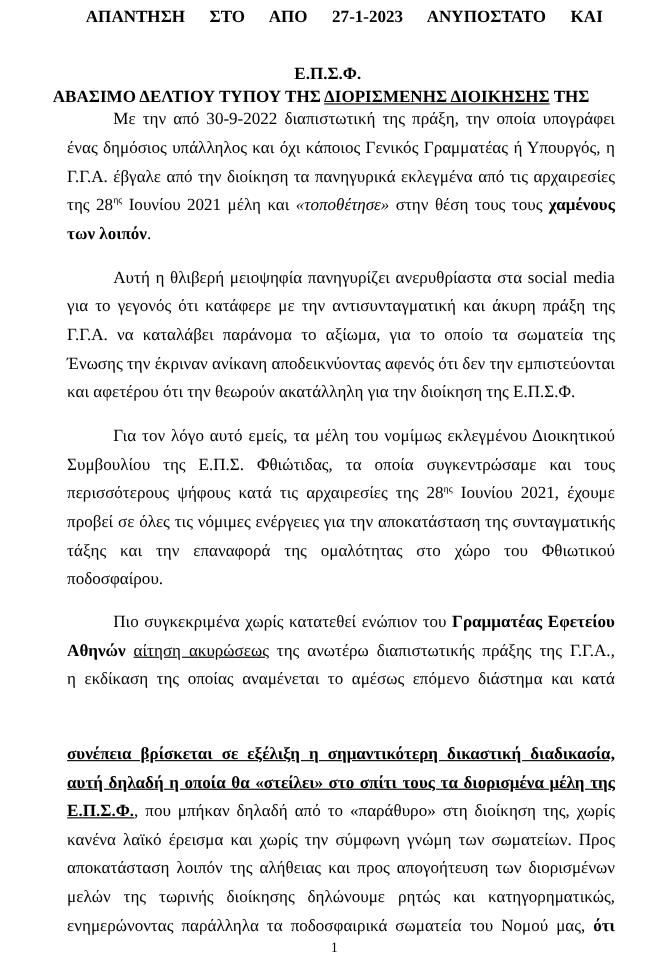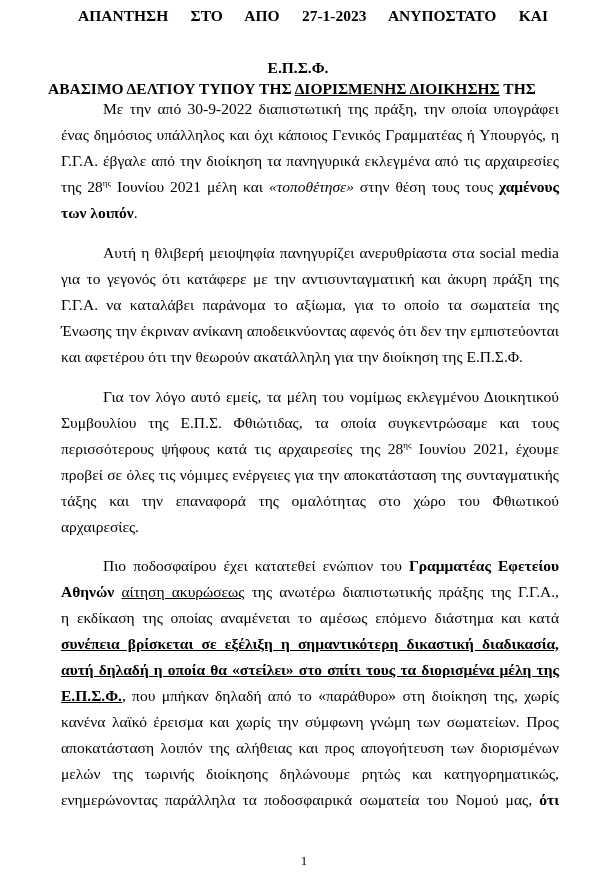--- a/index.html
+++ b/index.html
@@ -55,28 +55,28 @@
     <span class="ln" style="white-space: nowrap; display: block;"><span style="white-space: nowrap; letter-spacing: -0.00570101px;">Ένωσης την έκριναν ανίκανη αποδεικνύοντας αφενός ότι δεν την εμπιστεύονται</span></span>
     <span class="ln last">και αφετέρου ότι την θεωρούν ακατάλληλη για την διοίκηση της Ε.Π.Σ.Φ.</span>
   </div>
 
   <div class="para" style="top:384px;">
     <span class="ln ind" style="white-space: nowrap; display: block;"><span style="white-space: nowrap;">Για τον λόγο αυτό εμείς, τα μέλη του νομίμως εκλεγμένου Διοικητικού</span></span>
     <span class="ln" style="white-space: nowrap; display: block;"><span style="white-space: nowrap;">Συμβουλίου της Ε.Π.Σ. Φθιώτιδας, τα οποία συγκεντρώσαμε και τους</span></span>
     <span class="ln" style="white-space: nowrap; display: block;"><span style="white-space: nowrap; letter-spacing: -0.00022007px;"><span>περισσότερους ψήφους κατά τις αρχαιρεσίες της 28</span><sup>ης</sup><span> Ιουνίου 2021, έχουμε</span></span></span>
     <span class="ln" style="white-space: nowrap; display: block;"><span style="white-space: nowrap;">προβεί σε όλες τις νόμιμες ενέργειες για την αποκατάσταση της συνταγματικής</span></span>
     <span class="ln" style="white-space: nowrap; display: block;"><span style="white-space: nowrap;">τάξης και την επαναφορά της ομαλότητας στο χώρο του Φθιωτικού</span></span>
-    <span class="ln last">αρχαιρεσίες.</span>
+    <span class="ln last">ποδοσφαίρου.</span>
   </div>
 
   <div class="para" style="top:553px;">
-    <span class="ln ind" style="white-space: nowrap; display: block;"><span style="white-space: nowrap;"><span>Πιο ποδοσφαίρου έχει κατατεθεί ενώπιον του </span><b>Γραμματέας Εφετείου</b></span></span>
+    <span class="ln ind" style="white-space: nowrap; display: block;"><span style="white-space: nowrap;"><span>Πιο συγκεκριμένα χωρίς κατατεθεί ενώπιον του </span><b>Γραμματέας Εφετείου</b></span></span>
     <span class="ln" style="white-space: nowrap; display: block;"><span style="white-space: nowrap;"><b>Αθηνών</b><span> </span><u>αίτηση ακυρώσεως</u><span> της ανωτέρω διαπιστωτικής πράξης της Γ.Γ.Α.,</span></span></span>
     <span class="ln" style="white-space: nowrap; display: block;"><span style="white-space: nowrap;">η εκδίκαση της οποίας αναμένεται το αμέσως επόμενο διάστημα και κατά</span></span>
-    <span class="ln" style="white-space: nowrap; display: block;"><span style="white-space: nowrap;"><b><u>συνέπεια βρίσκεται σε εξέλιξη η σημαντικότερη δικαστική διαδικασία,</u></b></span></span>
+    <span class="ln" style="white-space: nowrap; display: block; margin-top: 42px;"><span style="white-space: nowrap;"><b><u>συνέπεια βρίσκεται σε εξέλιξη η σημαντικότερη δικαστική διαδικασία,</u></b></span></span>
     <span class="ln" style="white-space: nowrap; display: block;"><span style="white-space: nowrap; margin-top: 11px;"><b><u>αυτή δηλαδή η οποία θα «στείλει» στο σπίτι τους τα διορισμένα μέλη της</u></b></span></span>
     <span class="ln" style="white-space: nowrap; display: block;"><span style="white-space: nowrap;"><b><u>Ε.Π.Σ.Φ.</u></b><span>, που μπήκαν δηλαδή από το «παράθυρο» στη διοίκηση της, χωρίς</span></span></span>
     <span class="ln" style="white-space: nowrap; display: block;"><span style="white-space: nowrap;">κανένα λαϊκό έρεισμα και χωρίς την σύμφωνη γνώμη των σωματείων. Προς</span></span>
     <span class="ln" style="white-space: nowrap; display: block;"><span style="white-space: nowrap;">αποκατάσταση λοιπόν της αλήθειας και προς απογοήτευση των διορισμένων</span></span>
     <span class="ln" style="white-space: nowrap; display: block;"><span style="white-space: nowrap;">μελών της τωρινής διοίκησης δηλώνουμε ρητώς και κατηγορηματικώς,</span></span>
     <span class="ln" style="white-space: nowrap; display: block;"><span style="white-space: nowrap;"><span>ενημερώνοντας παράλληλα τα ποδοσφαιρικά σωματεία του Νομού μας, </span><b>ότι</b></span></span>
   </div>
 
   <div class="pagenum">1</div>
 </div>

